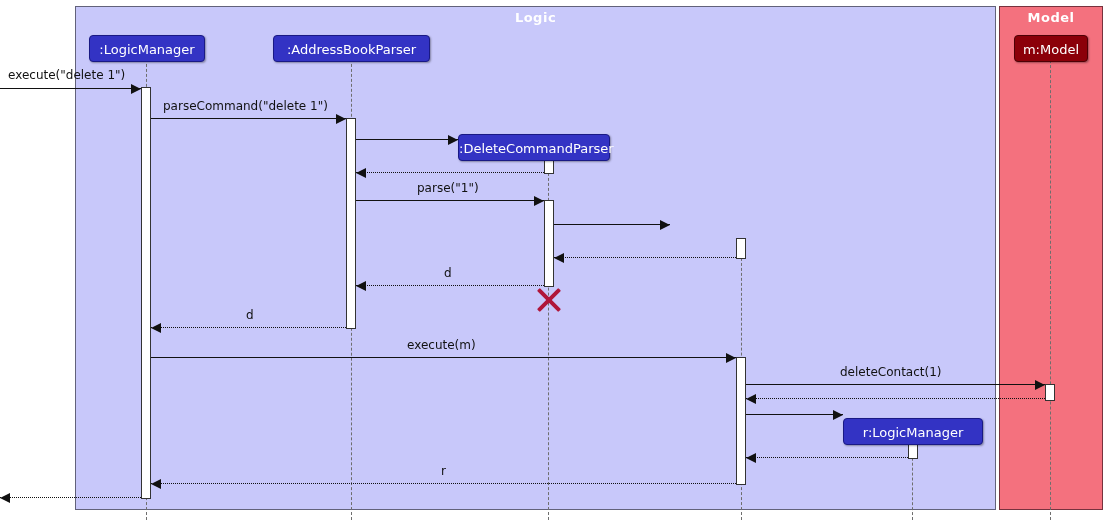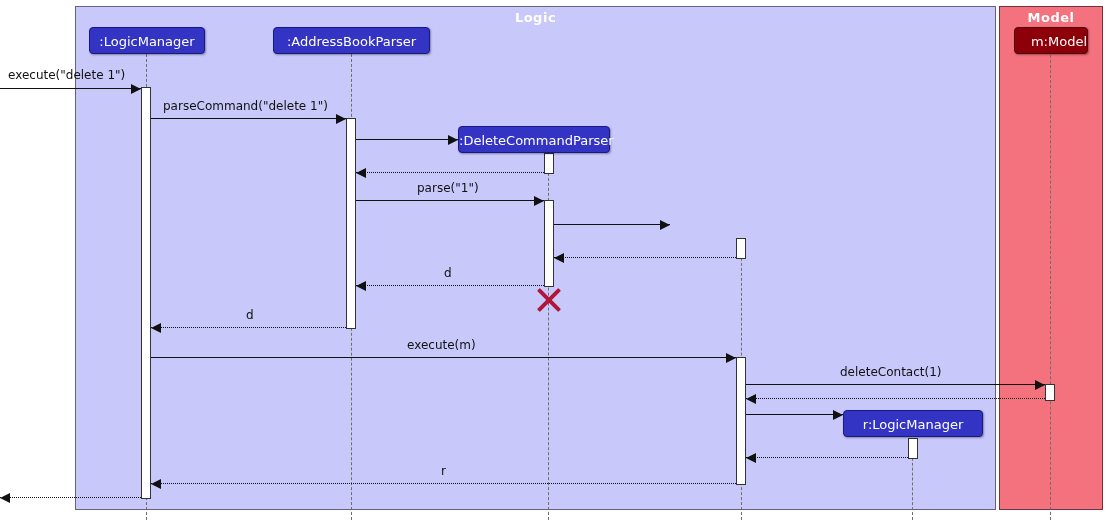--- a/index.html
+++ b/index.html
@@ -10,22 +10,22 @@
   .frame{position:absolute;top:6px;height:504px;box-sizing:border-box;}
   .frame.logic{left:75px;width:921px;background:#C8C8FA;border:1px solid #62627a;}
   .frame.model{left:999px;width:104px;background:#F4717E;border:1px solid #77323e;}
   .frame-title{position:absolute;top:3px;left:0;width:100%;text-align:center;
                color:#ffffff;font-weight:bold;font-size:13px;letter-spacing:.5px;}
 
   
   .pbox{position:absolute;height:27px;line-height:27px;text-align:center;
         background:#3333C4;border:1px solid #191984;border-radius:4px;
         color:#ffffff;font-size:13px;box-sizing:border-box;
-        box-shadow:1px 1px 2px rgba(0,0,0,.35);white-space:nowrap;}
-  .pbox.model-box{background:#8B0009;border-color:#4e0005;text-align:right;}
+        box-shadow:1px 1px 2px rgba(0,0,0,.35);white-space:nowrap;margin-top:8px;}
+  .pbox.model-box{background:#8B0009;border-color:#4e0005;}
 
   
   .lifeline{position:absolute;width:0;border-left:1px dashed #6e6e6e;}
 
   
   .act{position:absolute;width:8px;background:#ffffff;border:1px solid #333333;box-sizing:content-box;}
 
   
   .msg{position:absolute;height:0;border-top:1px solid #111;}
   .msg.dotted{border-top:1px dotted #111;}

